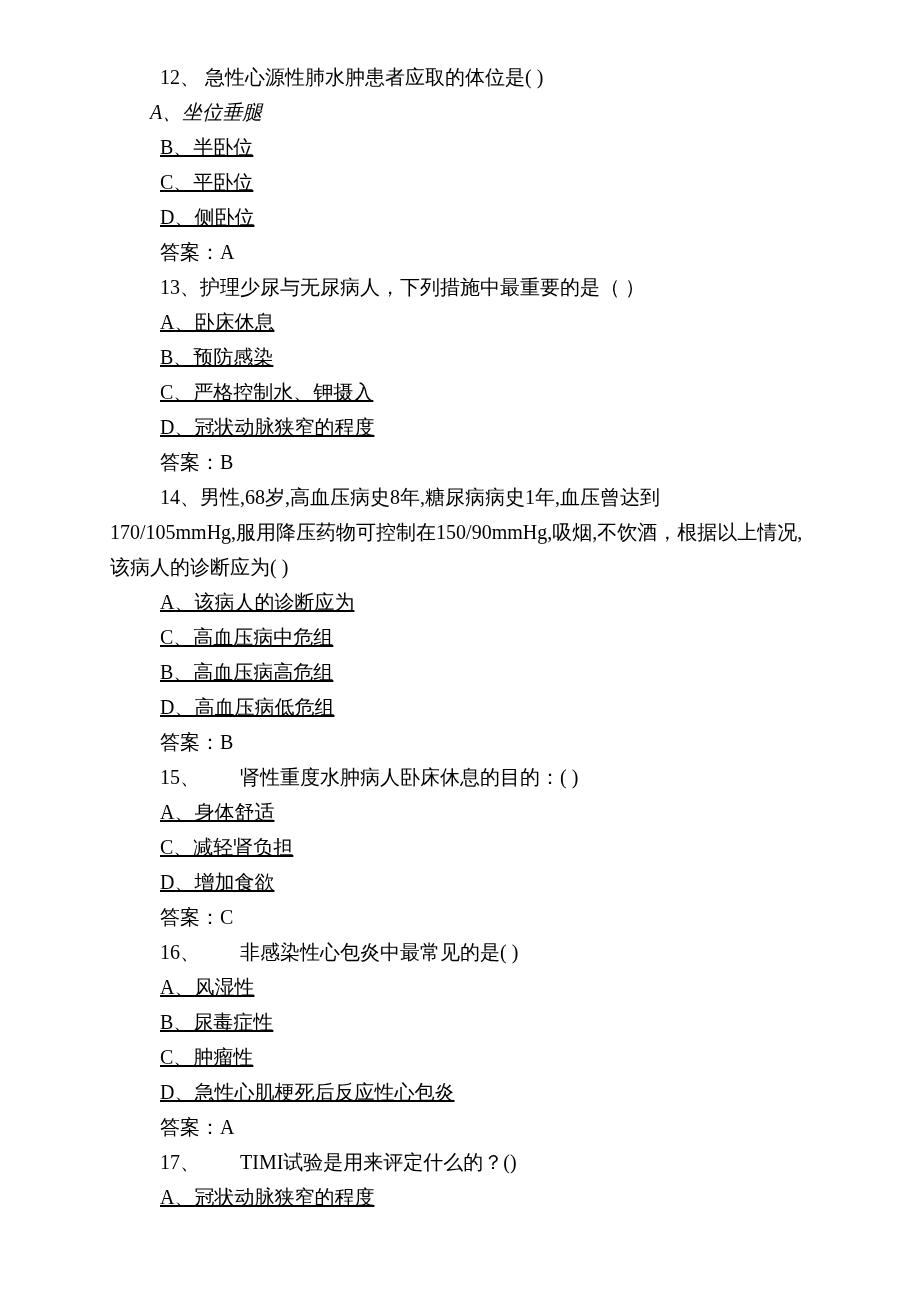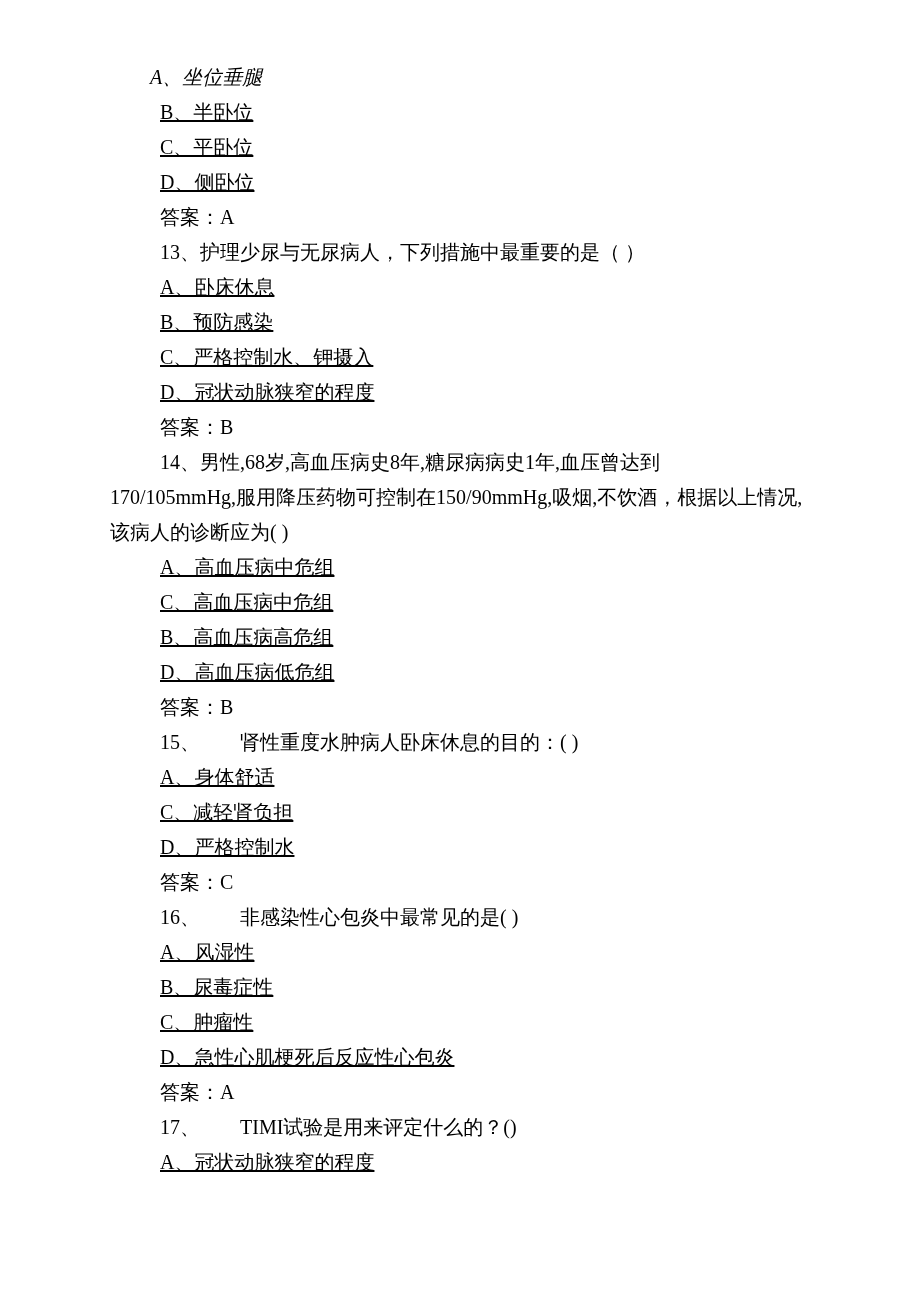--- a/index.html
+++ b/index.html
@@ -31,45 +31,46 @@
   }
   .ans-line {
     text-indent: 2.5em;
   }
 </style>
 </head>
 <body>
 
 <div class="page">
 
+  <div class="q-line">12、 急性心源性肺水肿患者应取的体位是( )</div>
   <div class="a-line-first">A、坐位垂腿</div>
   <div class="a-line">B、半卧位</div>
   <div class="a-line">C、平卧位</div>
   <div class="a-line">D、侧卧位</div>
   <div class="ans-line">答案：A</div>
 
   <div class="q-line">13、护理少尿与无尿病人，下列措施中最重要的是（ ）</div>
   <div class="a-line">A、卧床休息</div>
   <div class="a-line">B、预防感染</div>
   <div class="a-line">C、严格控制水、钾摄入</div>
   <div class="a-line">D、冠状动脉狭窄的程度</div>
   <div class="ans-line">答案：B</div>
 
   <div class="q-line">14、男性,68岁,高血压病史8年,糖尿病病史1年,血压曾达到</div>
   <div class="stem-cont">170/105mmHg,服用降压药物可控制在150/90mmHg,吸烟,不饮酒，根据以上情况,该病人的诊断应为( )</div>
-  <div class="a-line">A、高血压病中危组</div>
+  <div class="a-line">A、该病人的诊断应为</div>
   <div class="a-line">C、高血压病中危组</div>
   <div class="a-line">B、高血压病高危组</div>
   <div class="a-line">D、高血压病低危组</div>
   <div class="ans-line">答案：B</div>
 
   <div class="q-line">15、　　肾性重度水肿病人卧床休息的目的：( )</div>
   <div class="a-line">A、身体舒适</div>
   <div class="a-line">C、减轻肾负担</div>
-  <div class="a-line">D、严格控制水</div>
+  <div class="a-line">D、增加食欲</div>
   <div class="ans-line">答案：C</div>
 
   <div class="q-line">16、　　非感染性心包炎中最常见的是( )</div>
   <div class="a-line">A、风湿性</div>
   <div class="a-line">B、尿毒症性</div>
   <div class="a-line">C、肿瘤性</div>
   <div class="a-line">D、急性心肌梗死后反应性心包炎</div>
   <div class="ans-line">答案：A</div>
 
   <div class="q-line">17、　　TIMI试验是用来评定什么的？()</div>

